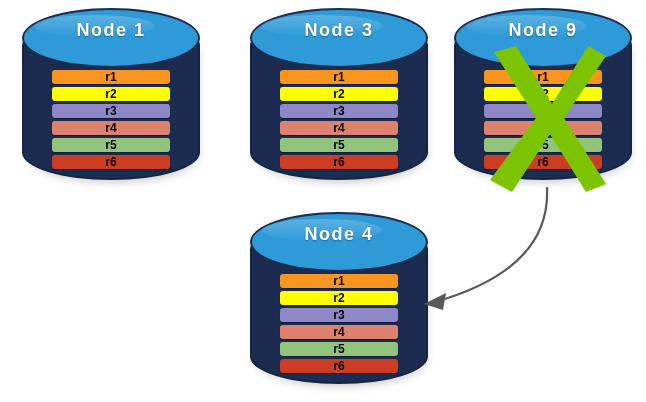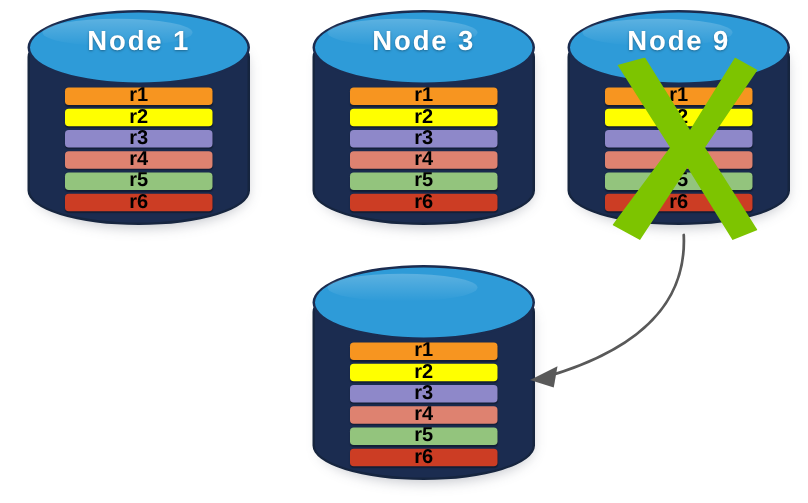--- a/index.html
+++ b/index.html
@@ -51,21 +51,21 @@
     border-radius:50%;
     background:linear-gradient(180deg,rgba(255,255,255,.22),rgba(255,255,255,0));
     pointer-events:none;
   }
   .node-label{
     position:absolute;
     left:0; top:12px;
     width:178px;
     text-align:center;
     color:#ffffff;
-    font-size:22px;
+    font-size:18px;
     font-weight:bold;
     letter-spacing:1.5px;
     text-shadow:0 1px 2px rgba(0,0,0,.35);
     white-space:nowrap;
   }
 
   
   .rows{
     position:absolute;
     left:30px;
@@ -80,21 +80,21 @@
     box-shadow:0 1px 1px rgba(0,0,0,.35);
   }
   .row:last-child{margin-bottom:12px;}
   .row-label{
     position:absolute;
     left:0;top:0;
     width:100%;
     height:14px;
     line-height:14px;
     text-align:center;
-    font-size:16px;
+    font-size:12px;
     font-weight:bold;
     color:#000000;
   }
 
   
   #node1{left:22px;  top:8px;}
   #node2{left:250px; top:8px;}
   #node3{left:454px; top:8px;}
   #node4{left:250px; top:212px;}
 
@@ -205,20 +205,21 @@
         </div>
     </div>
   </div>
 
   <div class="node" id="node4">
     <div class="cyl-shadow"></div>
     <div class="cyl-body"></div>
     <div class="cyl-top">
       <div class="cyl-top-gloss"></div>
     </div>
+    <div class="node-label">Node  4</div>
     <div class="rows">
       <div class="row" style="background:#F79520">
           <span class="row-label">r1</span>
         </div>
       <div class="row" style="background:#FFFF00">
           <span class="row-label">r2</span>
         </div>
       <div class="row" style="background:#8E88C9">
           <span class="row-label">r3</span>
         </div>

